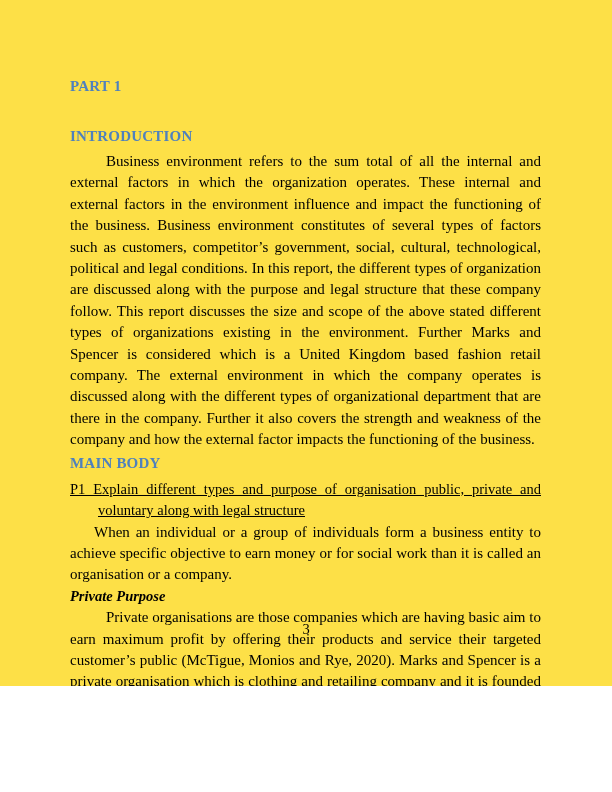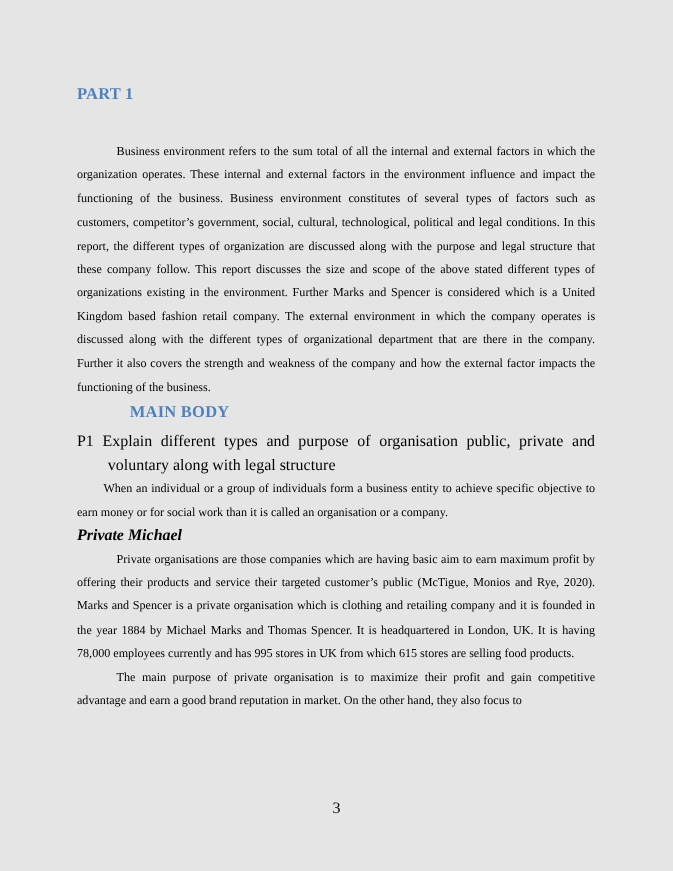--- a/index.html
+++ b/index.html
@@ -5,44 +5,45 @@
   * { margin: 0; padding: 0; box-sizing: border-box; }
   html, body { background: #ffffff; }
   body {
     width: 612px;
     font-family: "Liberation Serif", serif;
     -webkit-font-smoothing: antialiased;
   }
   .page {
     position: relative;
     width: 612px;
-    height: 792px;
-    background: #e5e5e5;
+    height: 686px;
+    background: #fde047;
     padding: 78px 71px 0 70px;
     color: #000000;
     font-size: 14.5px;
     overflow: hidden;
   }
   .heading-blue {
     color: #4f81bd;
     font-weight: bold;
     font-size: 15px;
     letter-spacing: 0.2px;
   }
   .part-heading { margin-bottom: 33px; }
   .intro-heading { margin-bottom: 6px; }
   .body-para {
     text-align: justify;
     line-height: 21.4px;
-    font-size: 11px;
+    font-size: 15px;
   }
   .first-indent { text-indent: 36px; }
   .small-indent { text-indent: 24px; font-family: Liberation Serif, serif; }
-  .mainbody-heading { margin-top: 4px; margin-bottom: 7px; margin-left: 48px; }
+  .mainbody-heading { margin-top: 4px; margin-bottom: 7px; }
   .p1-title {
+    text-decoration: underline;
     text-align: justify;
     line-height: 21.4px;
     padding-left: 28px;
     text-indent: -28px;
   }
   .subhead {
     font-weight: bold;
     font-style: italic;
     line-height: 21.4px;
   }
@@ -55,30 +56,31 @@
     font-size: 14.5px;
   }
 </style>
 </head>
 <body>
 
 <div class="page">
 
   <div class="heading-blue part-heading">PART 1</div>
 
+  <div class="heading-blue intro-heading">INTRODUCTION</div>
 
   <p class="body-para first-indent">Business environment refers to the sum total of all the internal and external factors in which the organization operates. These internal and external factors in the environment influence and impact the functioning of the business. Business environment constitutes of several types of factors such as customers, competitor’s government, social, cultural, technological, political and legal conditions. In this report, the different types of organization are discussed along with the purpose and legal structure that these company follow. This report discusses the size and scope of the above stated different types of organizations existing in the environment. Further Marks and Spencer is considered which is a United Kingdom based fashion retail company. The external environment in which the company operates is discussed along with the different types of organizational department that are there in the company. Further it also covers the strength and weakness of the company and how the external factor impacts the functioning of the business.</p>
 
   <div class="heading-blue mainbody-heading">MAIN BODY</div>
 
   <p class="p1-title">P1 Explain different types and purpose of organisation public, private and voluntary along with legal structure</p>
 
   <p class="body-para small-indent">When an individual or a group of individuals form a business entity to achieve specific objective to earn money or for social work than it is called an organisation or a company.</p>
 
-  <div class="subhead">Private Michael</div>
+  <div class="subhead">Private Purpose</div>
 
   <p class="body-para first-indent">Private organisations are those companies which are having basic aim to earn maximum profit by offering their products and service their targeted customer’s public (McTigue, Monios and Rye, 2020). Marks and Spencer is a private organisation which is clothing and retailing company and it is founded in the year 1884 by Michael Marks and Thomas Spencer. It is headquartered in London, UK. It is having 78,000 employees currently and has 995 stores in UK from which 615 stores are selling food products.</p>
 
 
   <p class="body-para first-indent">The main purpose of private organisation is to maximize their profit and gain competitive advantage and earn a good brand reputation in market. On the other hand, they also focus to</p>
 
   <div class="page-number">3</div>
 
 </div>
 

